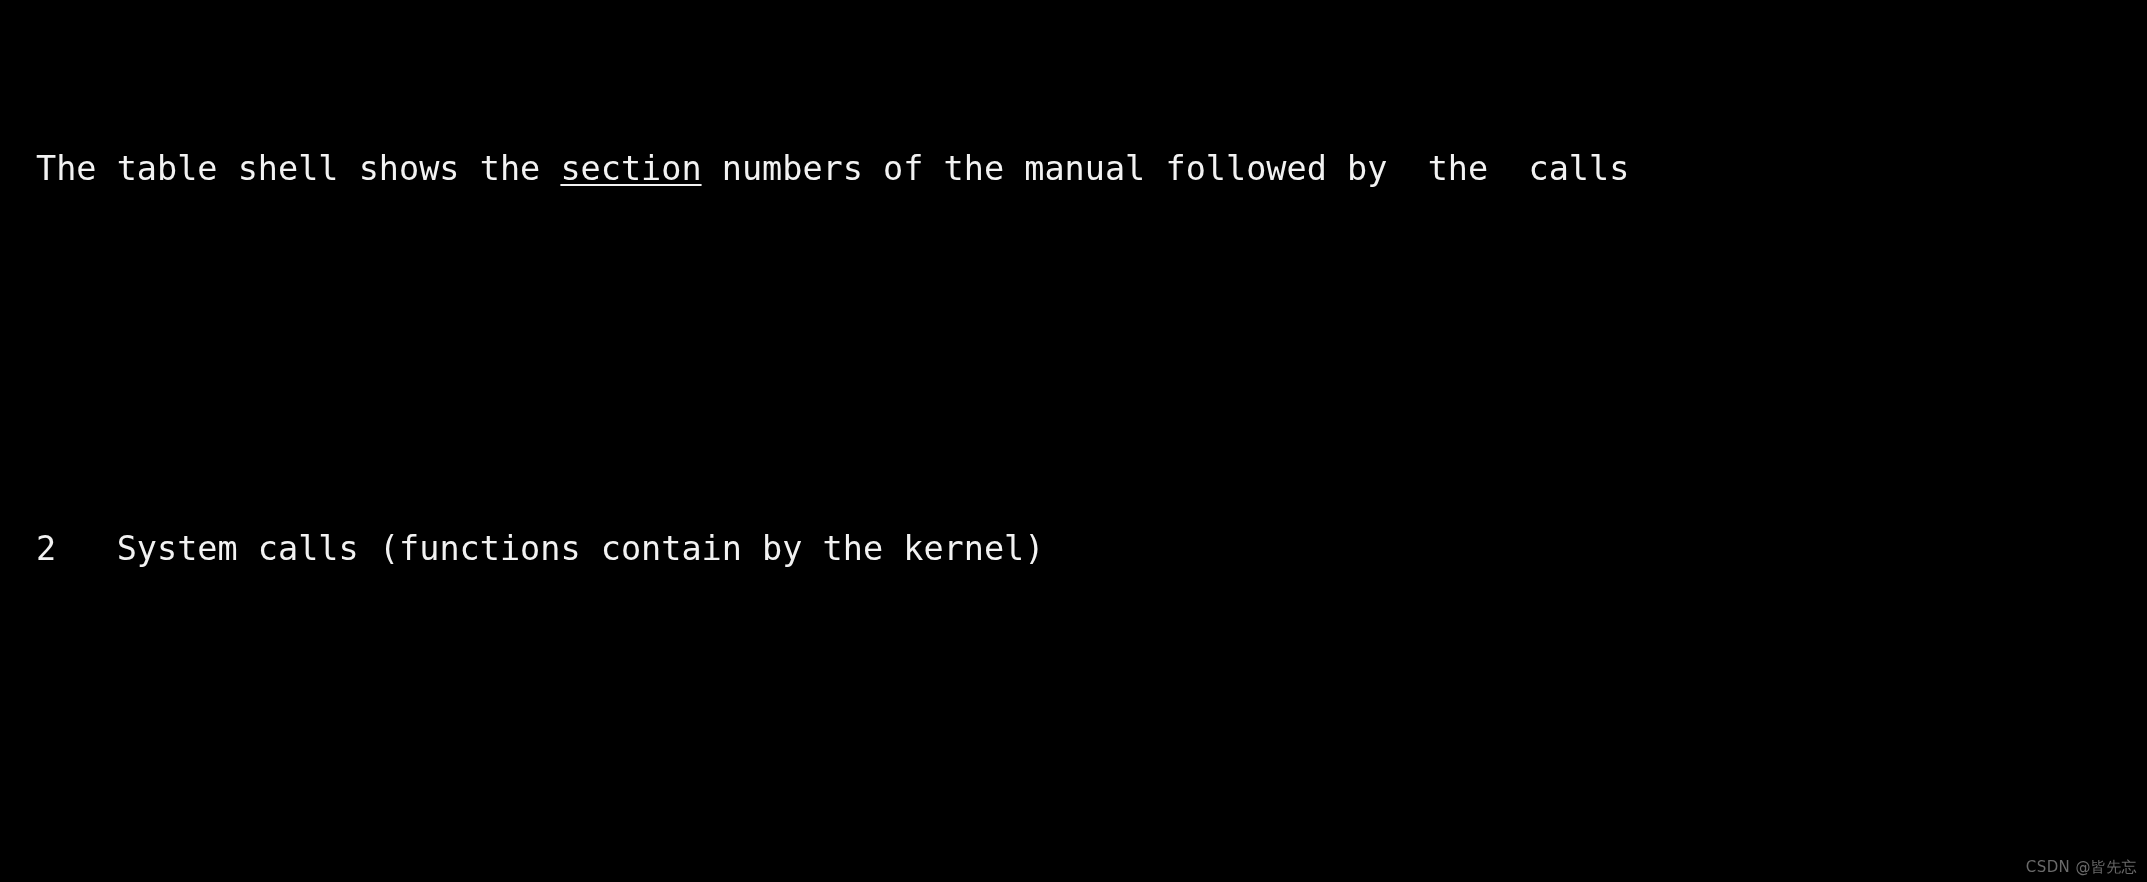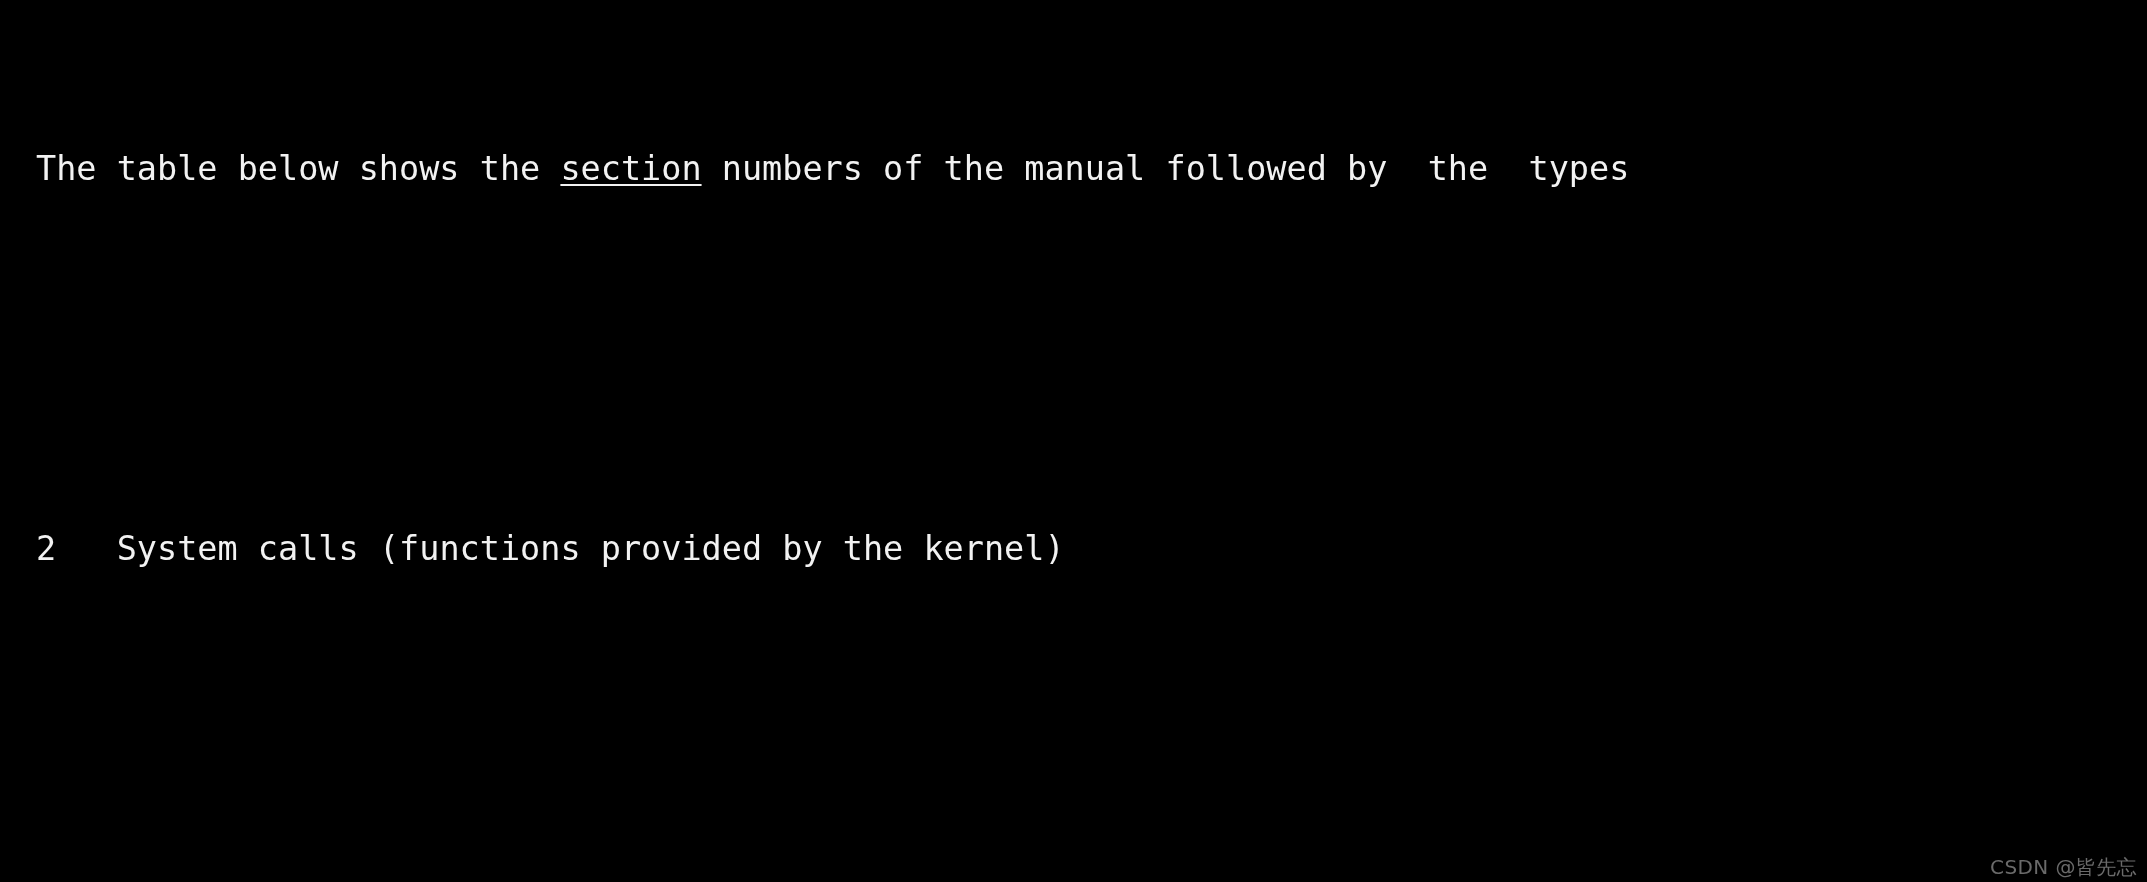--- a/index.html
+++ b/index.html
@@ -51,38 +51,38 @@
     text-decoration-thickness: 2px;
     text-align: right;
   }
 
   #watermark {
     position: absolute;
     right: 10px;
     bottom: 6px;
     color: #6a6a6a;
     font-family: "DejaVu Sans", "Liberation Sans", sans-serif;
-    font-size: 20px;
+    font-size: 15px;
     line-height: 18px;
     letter-spacing: 0.4px;
     white-space: pre;
   }
 </style>
 </head>
 <body>
 
 <div id="terminal">
 
-  <div class="line"><span>The table below shows the </span><span class="und">section</span><span> numbers of the manual followed by  the  types</span></div>
+  <div class="line"><span>The table shell shows the </span><span class="und">section</span><span> numbers of the manual followed by  the  calls</span></div>
 
 
   <div class="blank"></div>
 
 
-  <div class="line"><span>2</span><span>   </span><span>System calls (functions provided by the kernel)</span></div>
+  <div class="line"><span>2</span><span>   </span><span>System calls (functions contain by the kernel)</span></div>
 
   
 
   
 
   
 
   
 
   

